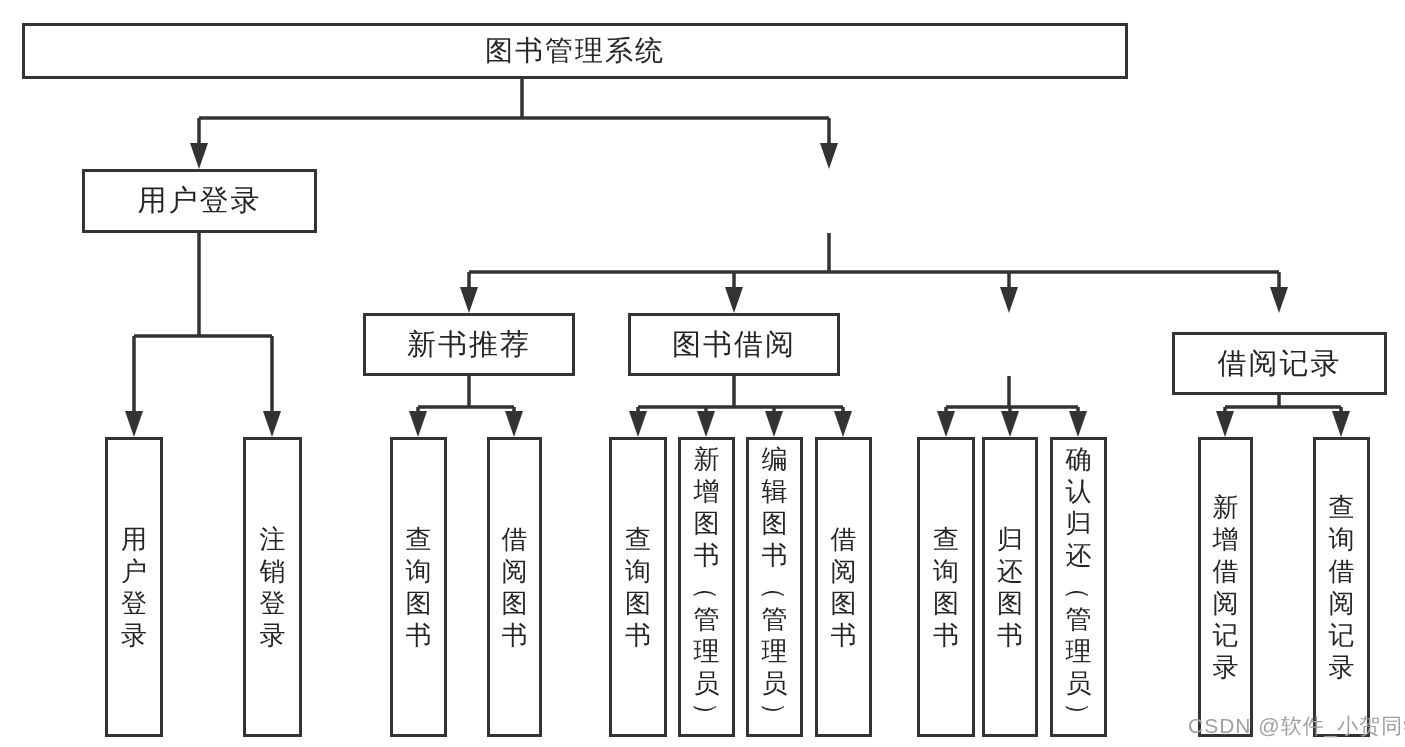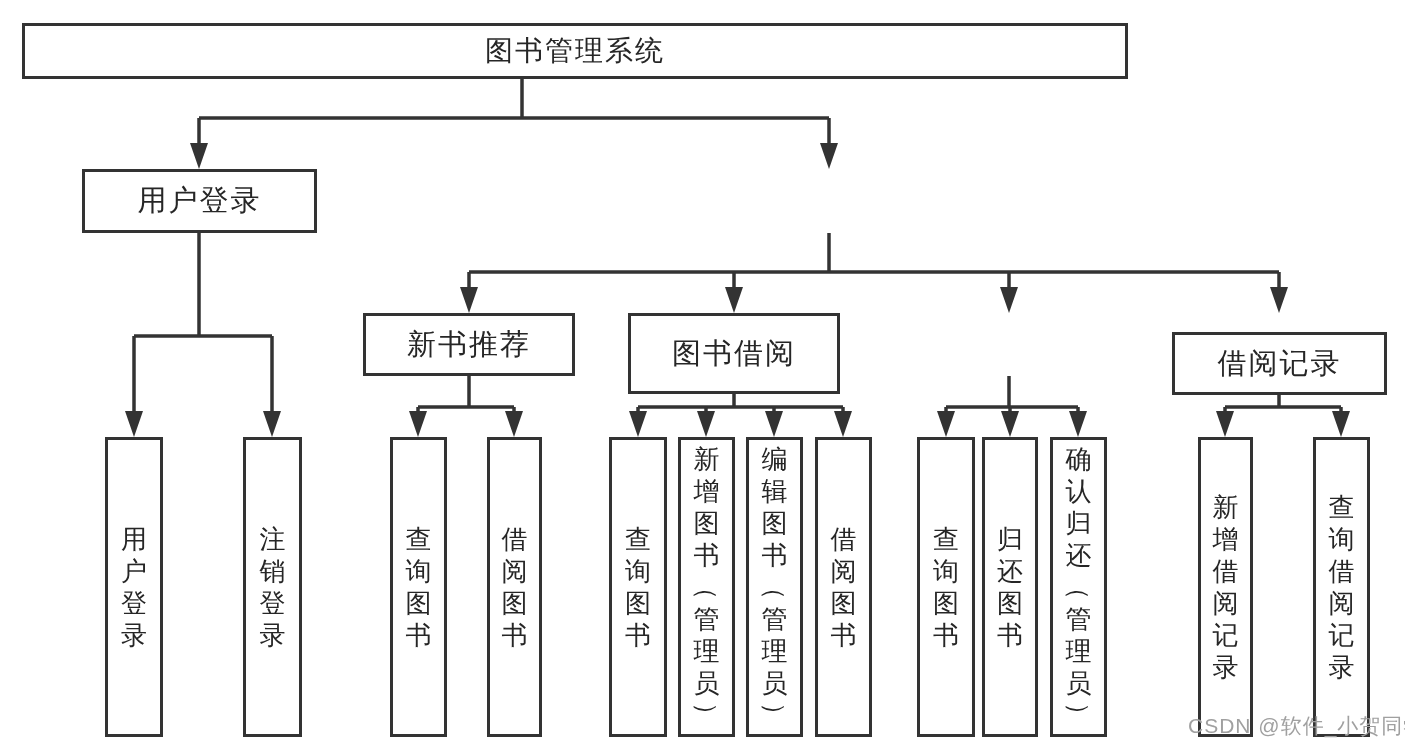--- a/index.html
+++ b/index.html
@@ -122,21 +122,21 @@
       <polygon points="1216,411 1234,411 1225,437"></polygon>
       <polygon points="1332,411 1350,411 1341,437"></polygon>
     </g>
   </svg>
 
   <div class="node root" style="left:22px;top:23px;width:1106px;height:56px;">图书管理系统</div>
 
   <div class="node" style="left:82px;top:169px;width:235px;height:64px;">用户登录</div>
 
   <div class="node" style="left:363px;top:313px;width:212px;height:63px;">新书推荐</div>
-  <div class="node" style="left:628px;top:313px;width:212px;height:81px;">图书借阅</div>
+  <div class="node" style="left:628px;top:313px;width:212px;height:63px;">图书借阅</div>
   <div class="node" style="left:1172px;top:313px;width:215px;height:63px;margin-top:19px;">借阅记录</div>
 
   <div class="leaf" style="left:105px;width:58px;">
       <span class="vchar">用</span>
       <span class="vchar">户</span>
       <span class="vchar">登</span>
       <span class="vchar">录</span>
     </div>
   <div class="leaf" style="left:243px;width:59px;">
       <span class="vchar">注</span>

